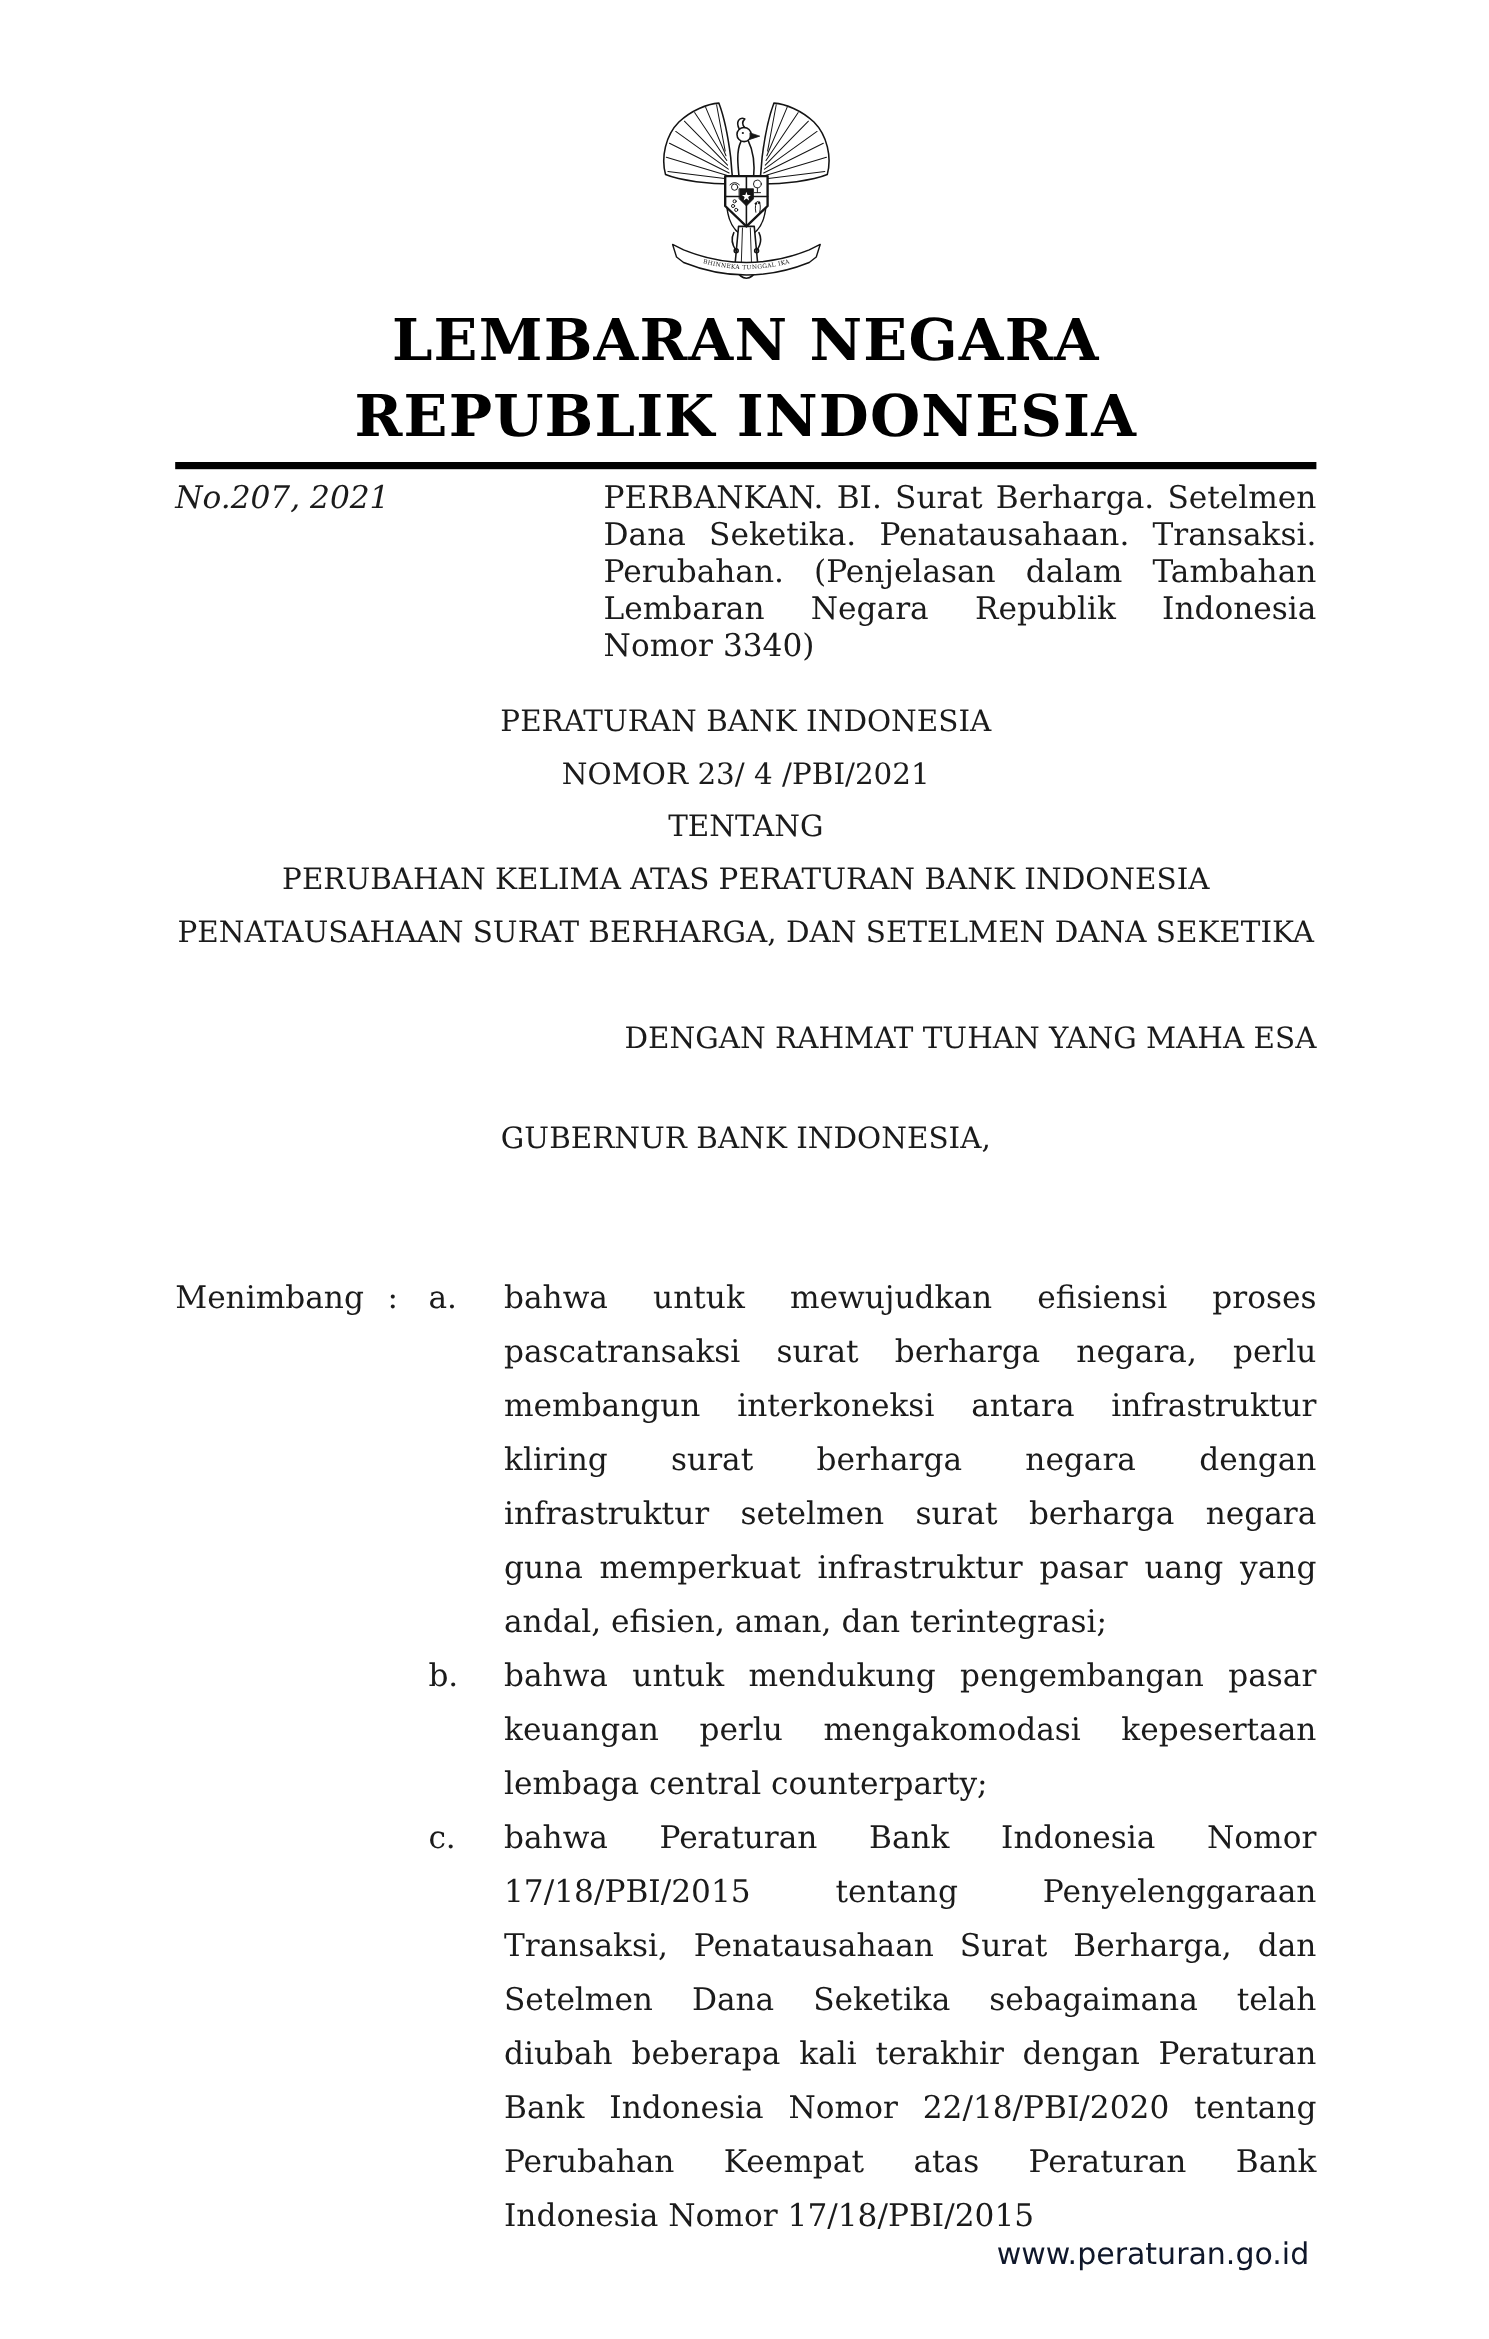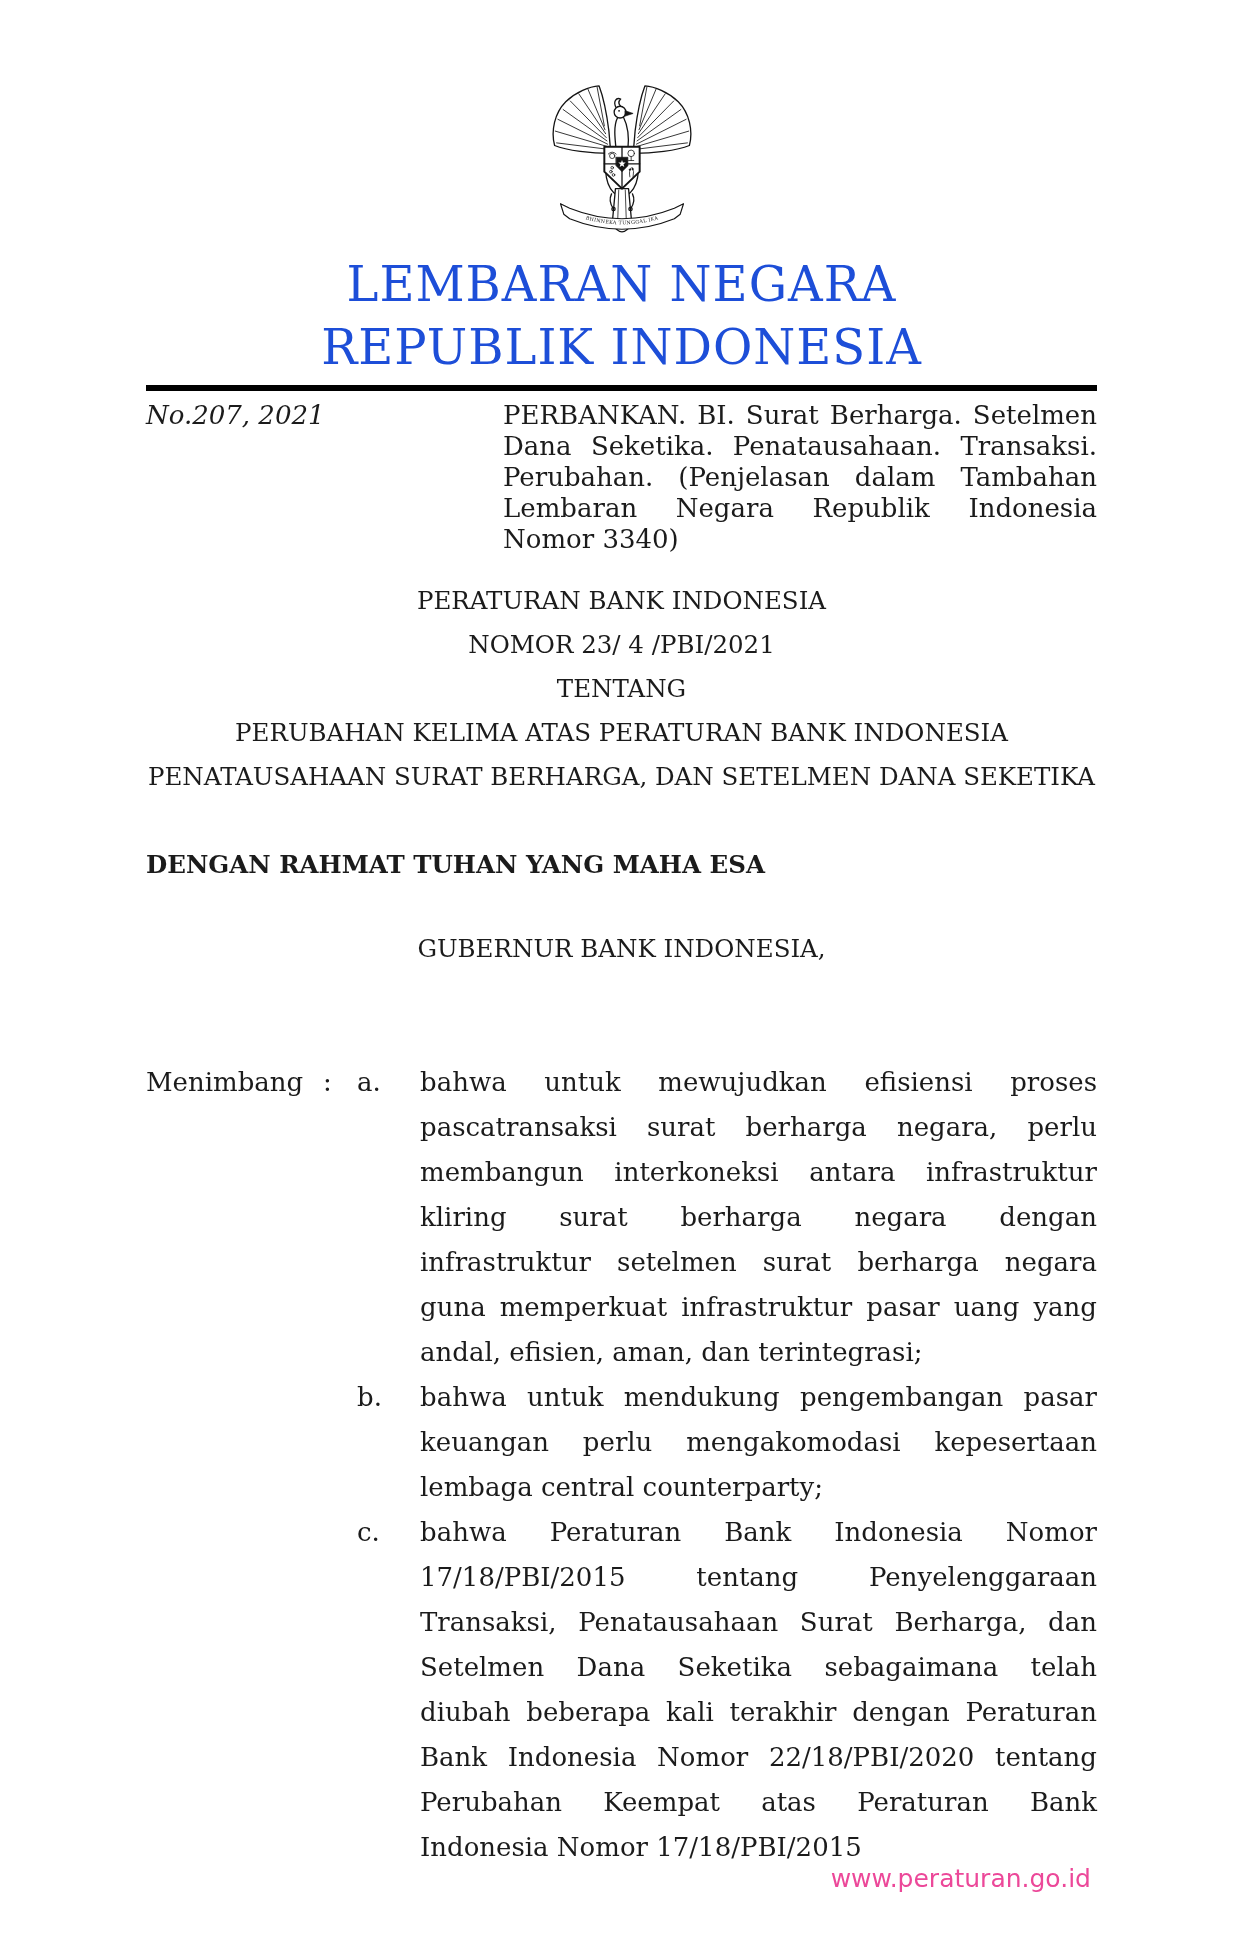--- a/index.html
+++ b/index.html
@@ -13,46 +13,45 @@
     color: #1b1b1b;
     font-family: "DejaVu Serif", serif;
     overflow: hidden;
     padding: 0 144px 0 146px;
   }
   .masthead { text-align: center; }
   .emblem-wrap { margin-top: 84px; line-height: 0; }
   .masthead-title {
     margin-top: 12px;
     font-size: 48px;
-    font-weight: normal;
+    font-weight: bold;
     line-height: 63px;
     letter-spacing: 1px;
-    color: #1d4ed8;
+    color: #000000;
   }
   .rule { height: 6px; background: #000000; margin-top: 6px; }
   .notice-row {
     display: flex;
     margin-top: 9px;
     font-size: 26px;
     line-height: 31px;
   }
   .notice-number { width: 357px; font-style: italic; }
   .notice-subject { flex: 1; text-align: justify; }
   .headings {
     margin-top: 24px;
     text-align: center;
     font-size: 24.5px;
     line-height: 44px;
   }
   .invocation {
     margin-top: 44px;
-    text-align: left;
+    text-align: right;
     font-size: 24.5px;
     line-height: 44px;
-    font-weight: bold;
   }
   .issuer {
     margin-top: 40px;
     text-align: center;
     font-size: 24.5px;
     line-height: 44px;
   }
   .considering {
     display: flex;
     margin-top: 89px;
@@ -65,21 +64,21 @@
   .c-item { display: flex; }
   .c-marker { width: 63px; }
   .c-text { flex: 1; text-align: justify; }
   .c-text .it { }
   .footer-watermark {
     position: absolute;
     top: 1864px;
     right: 150px;
     font-family: "DejaVu Sans", sans-serif;
     font-size: 25px;
-    color: #ec4899;
+    color: #0f172a;
   }
 </style>
 </head>
 <body>
 
 <div class="page">
 
   <div class="masthead">
     <div class="emblem-wrap">
       <svg width="144" height="157" viewBox="0 0 220 240" fill="none" stroke="#141414" stroke-width="2" stroke-linejoin="round" stroke-linecap="round">

